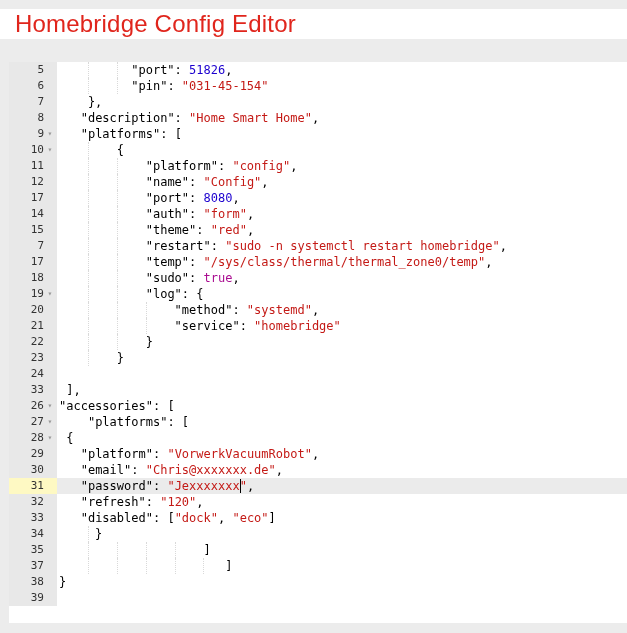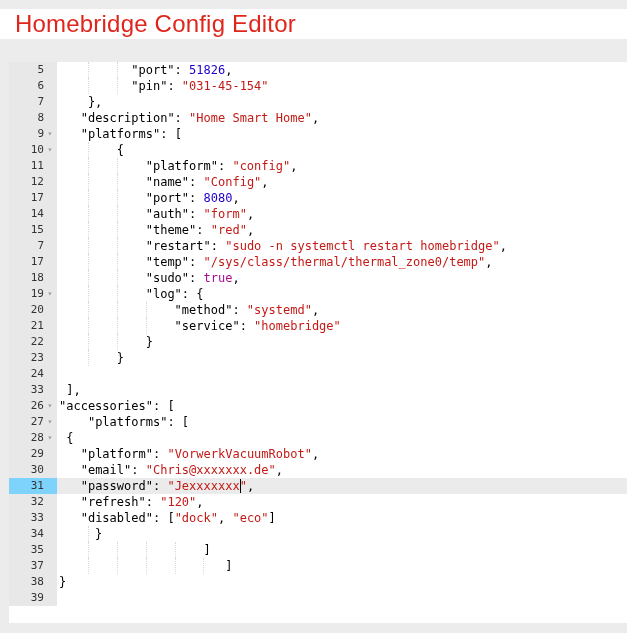--- a/index.html
+++ b/index.html
@@ -20,21 +20,21 @@
     position:absolute;top:62px;left:9px;right:0;height:561px;background:#ffffff;
     font-family:"DejaVu Sans Mono","Liberation Mono",monospace;
     font-size:12px;line-height:16px;overflow:hidden;cursor:text;
   }
   .row{display:flex;height:16px;position:relative;}
   .gutter-cell{
     flex:0 0 48px;width:48px;box-sizing:border-box;background:#e8e8e8;
     color:#333;text-align:right;padding-right:13px;font-size:11px;line-height:16px;
     position:relative;user-select:none;
   }
-  .row.active .gutter-cell{background:#7dd3fc;}
+  .row.active .gutter-cell{background:#fef9c3;}
   .fold{
     position:absolute;right:1px;top:0;width:12px;text-align:center;
     color:#9a9a9a;font-size:8px;line-height:16px;cursor:pointer;
   }
   .code{
     flex:1;position:relative;white-space:pre;color:#000;padding-left:2px;
   }
   .row.active .code{background:var(--active-line,#ebebeb);}
   .tok-key{color:#000;}
   .tok-str{color:var(--string-red,#c41a16);}

